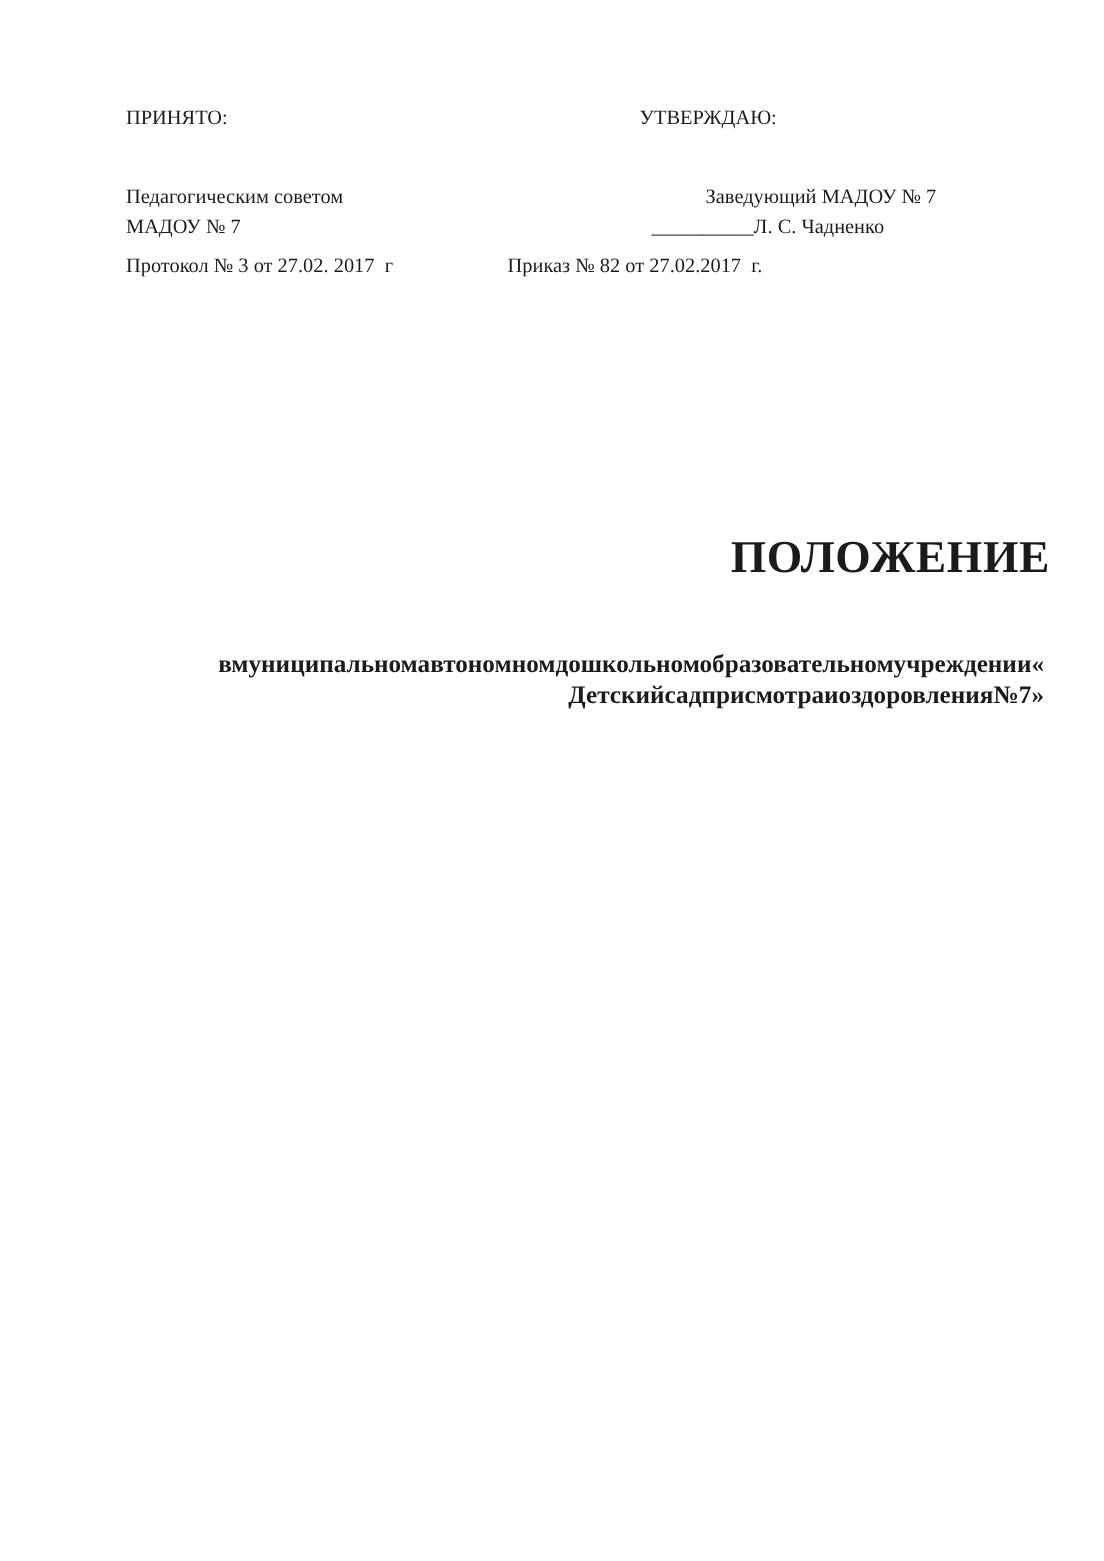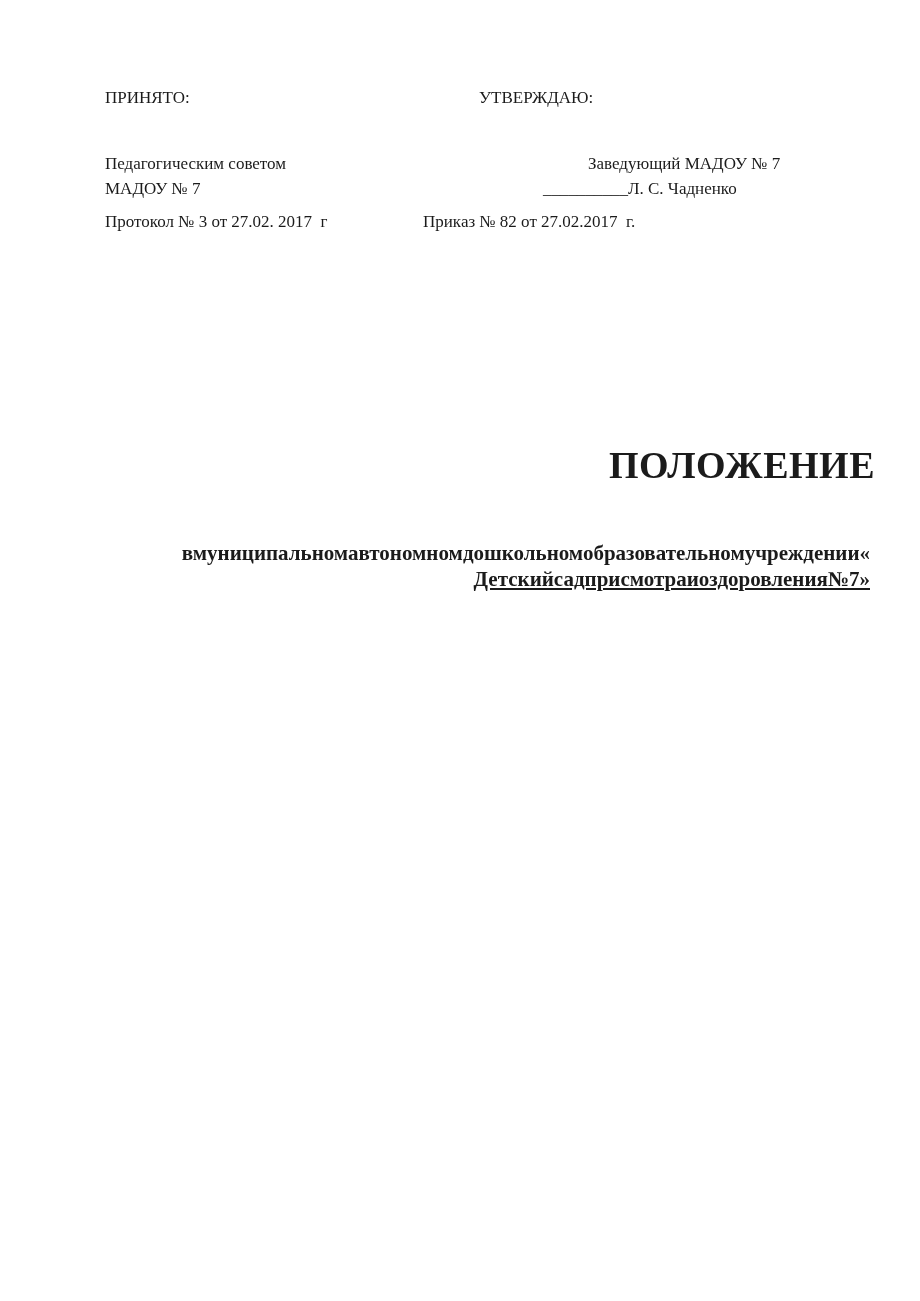--- a/index.html
+++ b/index.html
@@ -49,34 +49,34 @@
     text-align: right;
   }
 </style>
 </head>
 <body>
 
 <div class="page">
 
   <div class="abs hdr" style="left:105px; top:85px;">ПРИНЯТО:</div>
 
-  <div class="abs hdr" style="left:479px; top:85px;">УТВЕРЖДАЮ:</div>
+  <div class="abs hdr" style="left:533px; top:85px;">УТВЕРЖДАЮ:</div>
 
   <div class="abs hdr" style="left:105px; top:151px;">Педагогическим советом</div>
 
   <div class="abs hdr" style="left:105px; top:176px;">МАДОУ № 7</div>
 
   <div class="abs hdr" style="left:588px; top:151px;">Заведующий МАДОУ № 7</div>
 
   <div class="abs hdr" style="left:543px; top:176px;">__________Л. С. Чадненко</div>
 
   <div class="abs hdr" style="left:105px; top:209px;">Протокол № 3 от 27.02. 2017  г</div>
 
   <div class="abs hdr" style="left:423px; top:209px;">Приказ № 82 от 27.02.2017  г.</div>
 
   <div class="abs centered-block doc-title" style="top:443px;">ПОЛОЖЕНИЕ</div>
 
 
   <div class="abs body-block doc-body-line" style="top:540px;">вмуниципальномавтономномдошкольномобразовательномучреждении«</div>
 
-  <div class="abs body-block doc-body-line" style="top:566px;text-decoration:underline;">Детскийсадприсмотраиоздоровления№7»</div>
+  <div class="abs body-block doc-body-line" style="top:566px;">Детскийсадприсмотраиоздоровления№7»</div>
 
 </div>
 
 </body></html>

